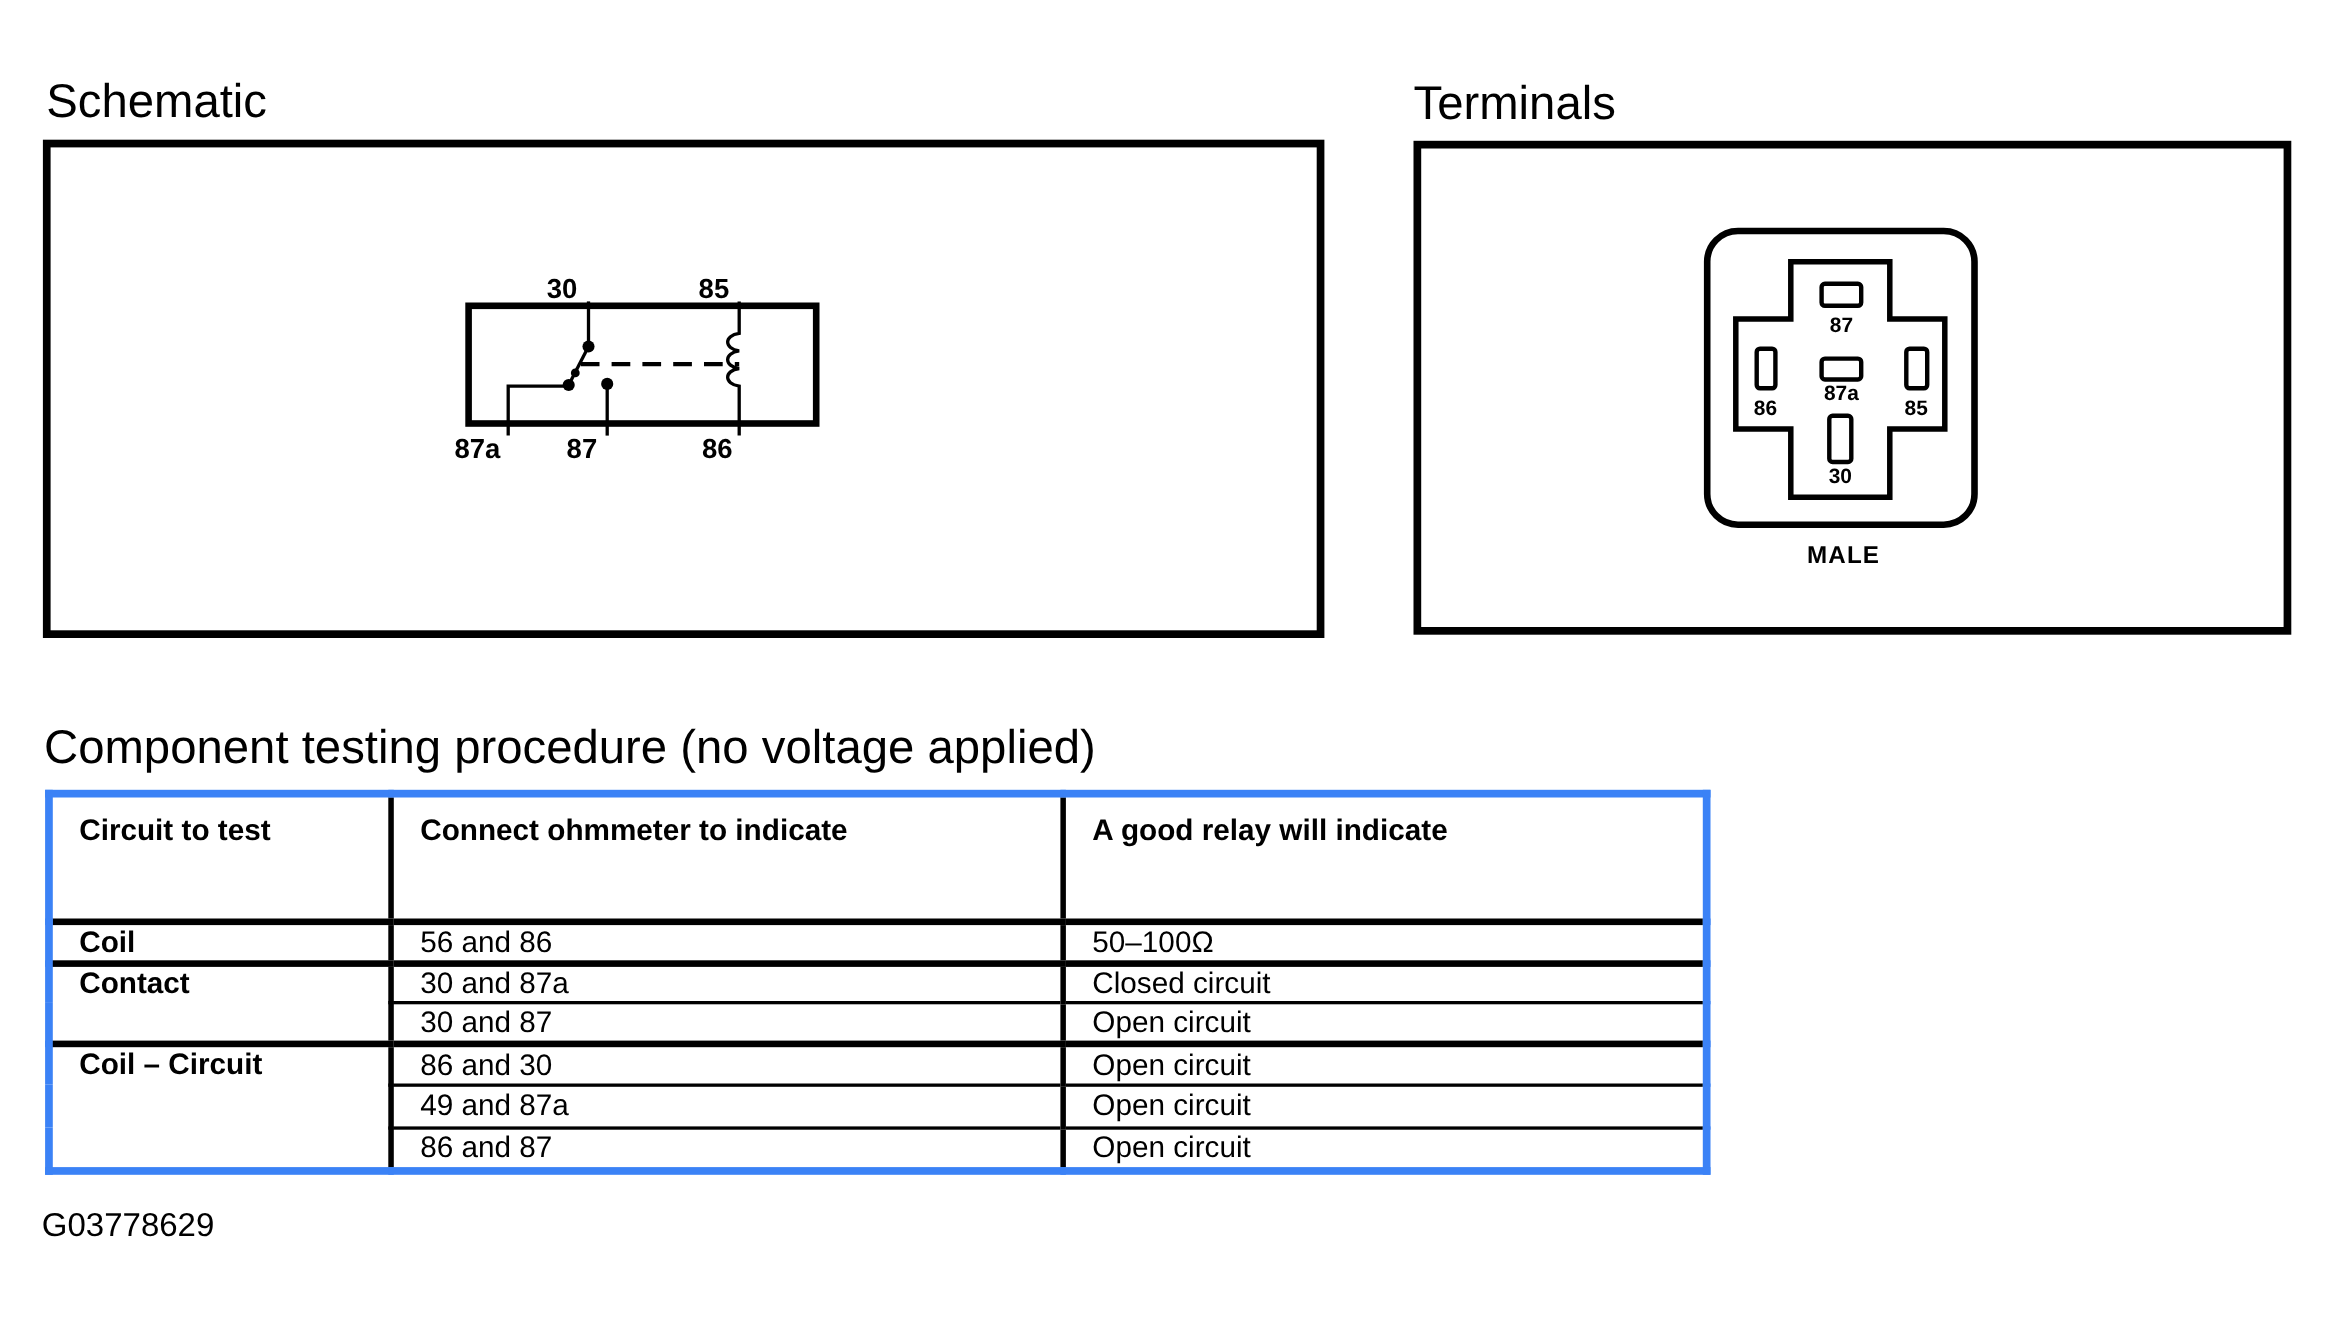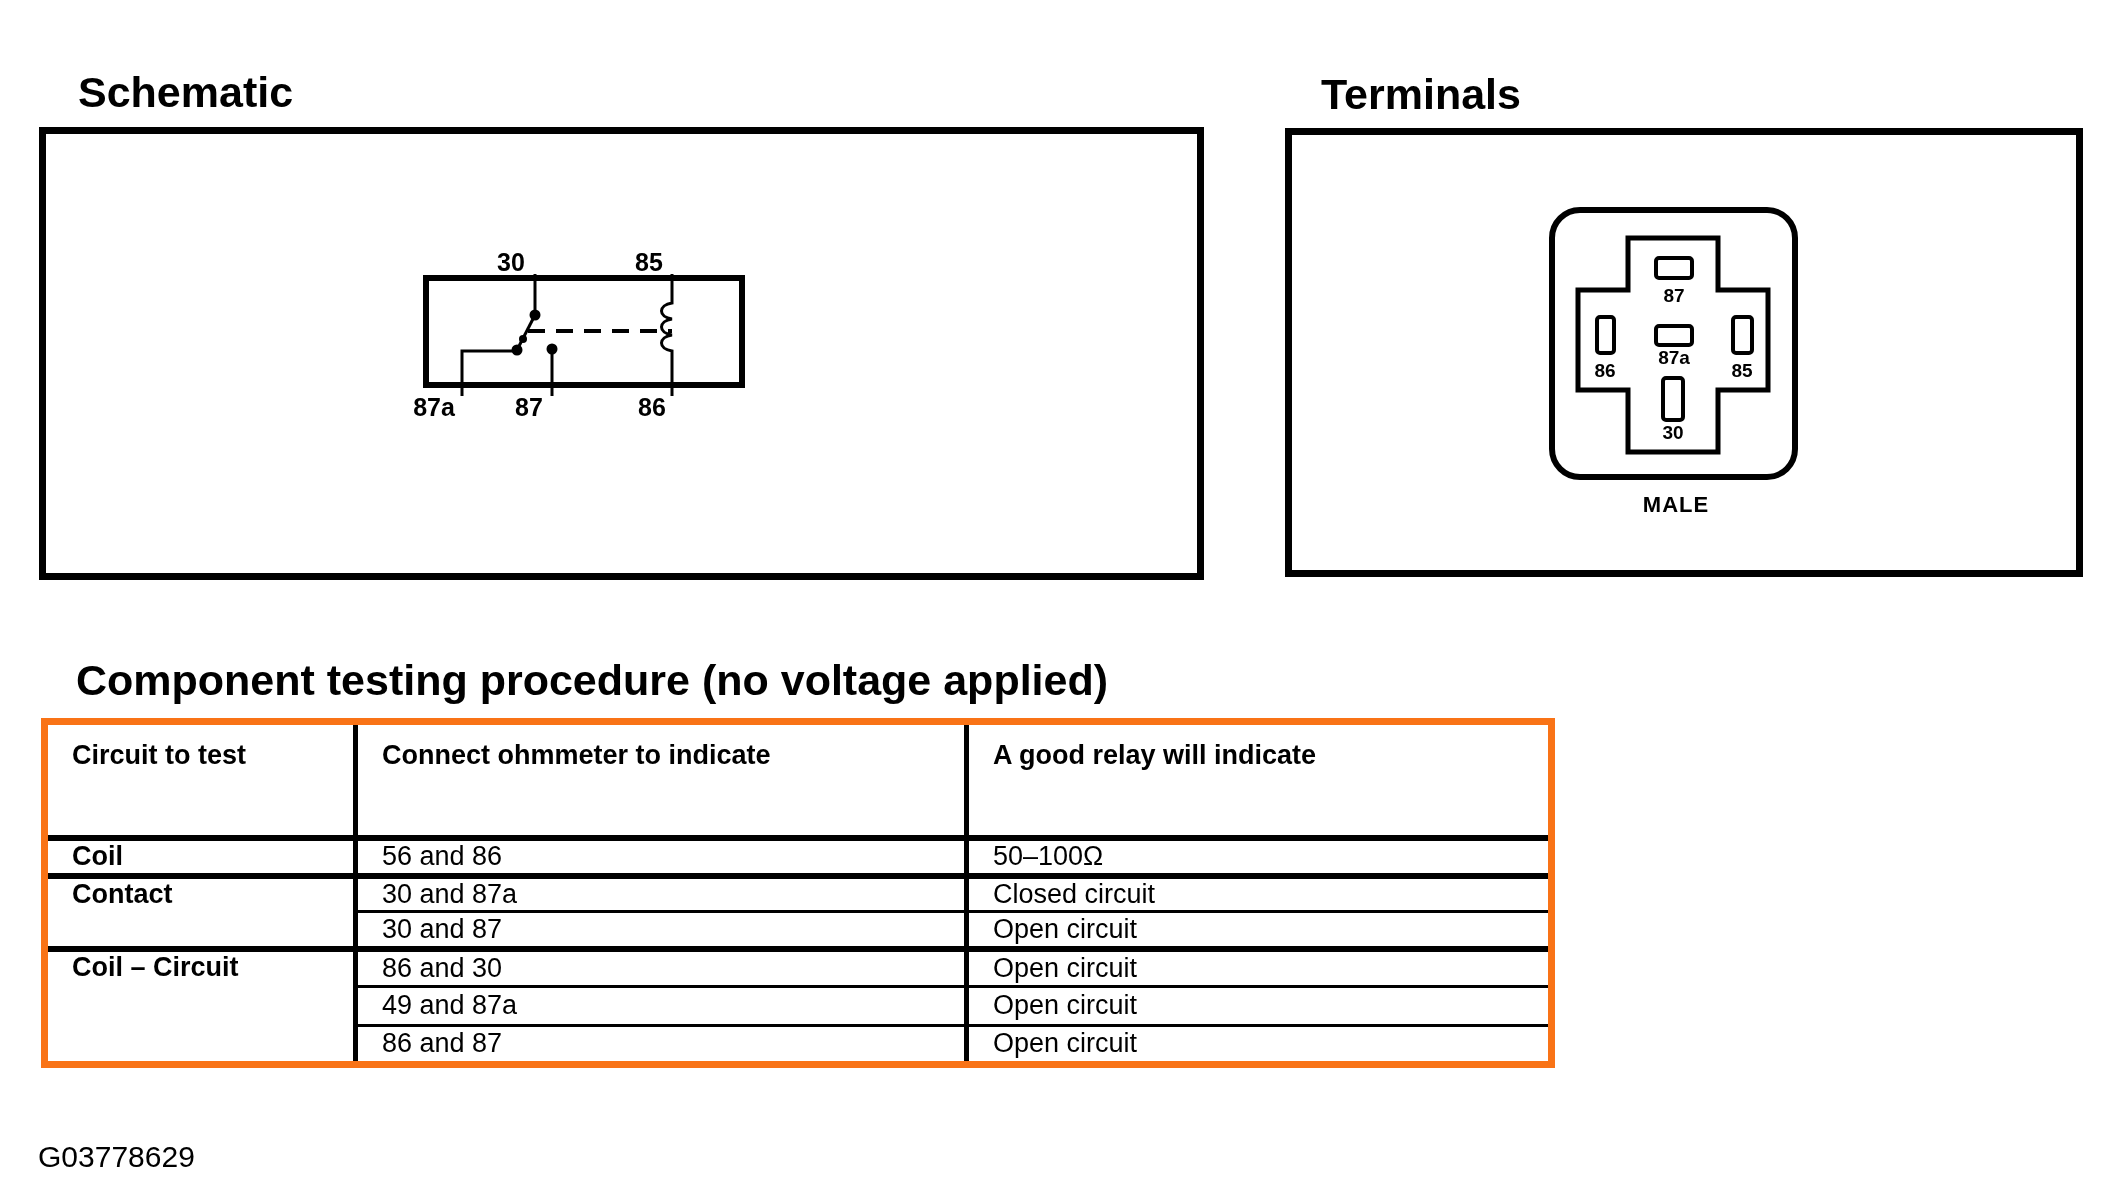--- a/index.html
+++ b/index.html
@@ -7,42 +7,41 @@
     position:relative;
     width:2123px;height:1198px;
     background:#ffffff;
     font-family:"Liberation Sans","DejaVu Sans",sans-serif;
     color:#000;
     overflow:hidden;
   }
   .abs{position:absolute;}
   .section-title{
     font-size:43px;
-    font-weight:bold;
+    font-weight:normal;
     letter-spacing:0px;
     white-space:nowrap;
-    margin-left:36px;
   }
   .panel{
     border:7px solid #000;
     box-sizing:border-box;
     background:#fff;
   }
   svg text{
     font-family:"Liberation Sans","DejaVu Sans",sans-serif;
     fill:#000;
   }
   .diagram-label{font-size:25px;font-weight:bold;}
   .conn-label{font-size:19px;font-weight:bold;}
   .conn-caption{font-size:22px;font-weight:bold;letter-spacing:1px;}
 
   table.test-table{
     border-collapse:collapse;
     table-layout:fixed;
-    border:7px solid #f97316;
+    border:7px solid #3b82f6;
     font-size:27px;
     background:#fff;
   }
   table.test-table th,
   table.test-table td{
     border-left:5px solid #000;
     border-right:5px solid #000;
     border-top:3px solid #000;
     border-bottom:3px solid #000;
     padding:0 10px 0 24px;
@@ -59,21 +58,20 @@
   table.test-table td{vertical-align:middle;margin-top:28px;}
   table.test-table tr.thick>td{border-top:6px solid #000;}
   td.circuit-cell{
     font-weight:bold;
     vertical-align:top !important;
     padding-top:9px;
   }
   .footer-id{
     font-size:30px;
     font-weight:normal;
-    margin-top:42px;
   }
 </style>
 </head>
 <body>
 
 <div class="page">
 
   <div class="abs section-title" style="left:42px;top:68px;">Schematic</div>
   <div class="abs section-title" style="left:1285px;top:70px;">Terminals</div>
   <div class="abs section-title" style="left:40px;top:656px;">Component testing procedure (no voltage applied)</div>

